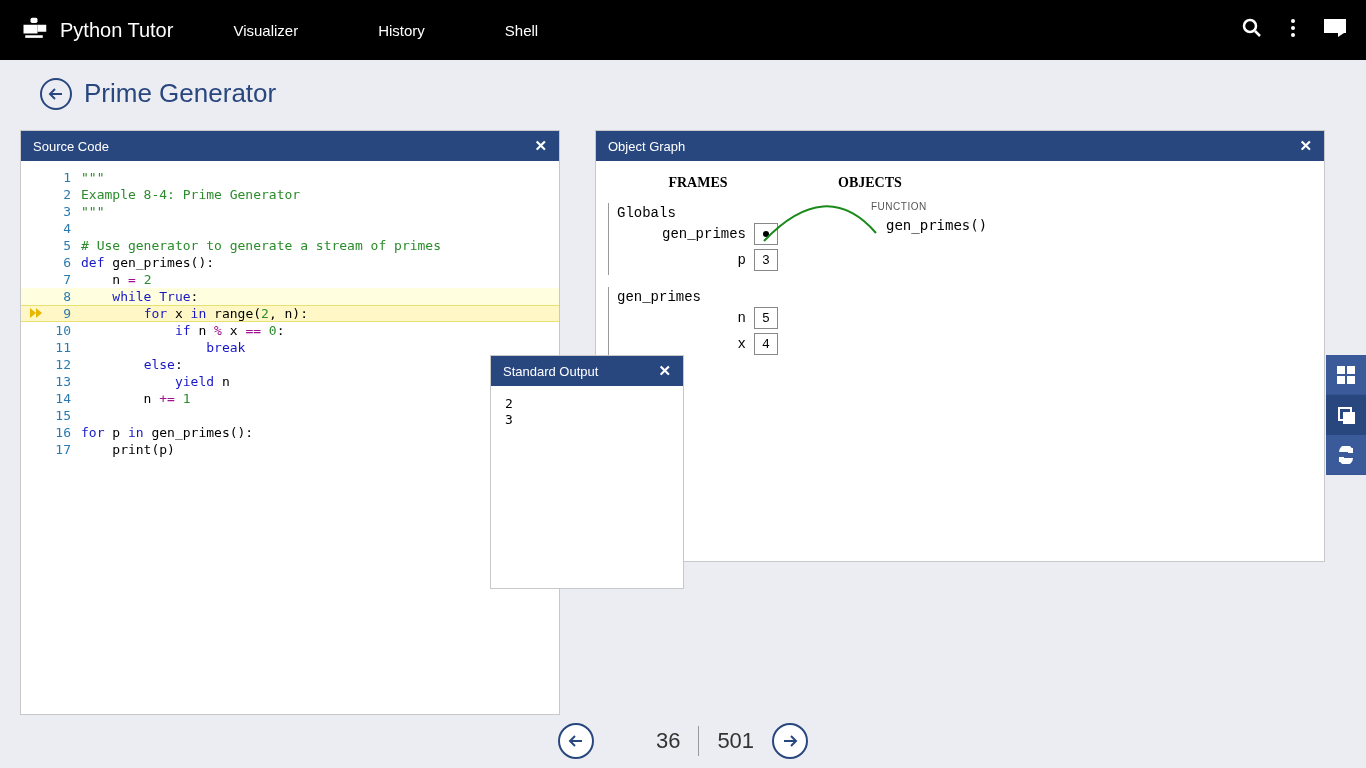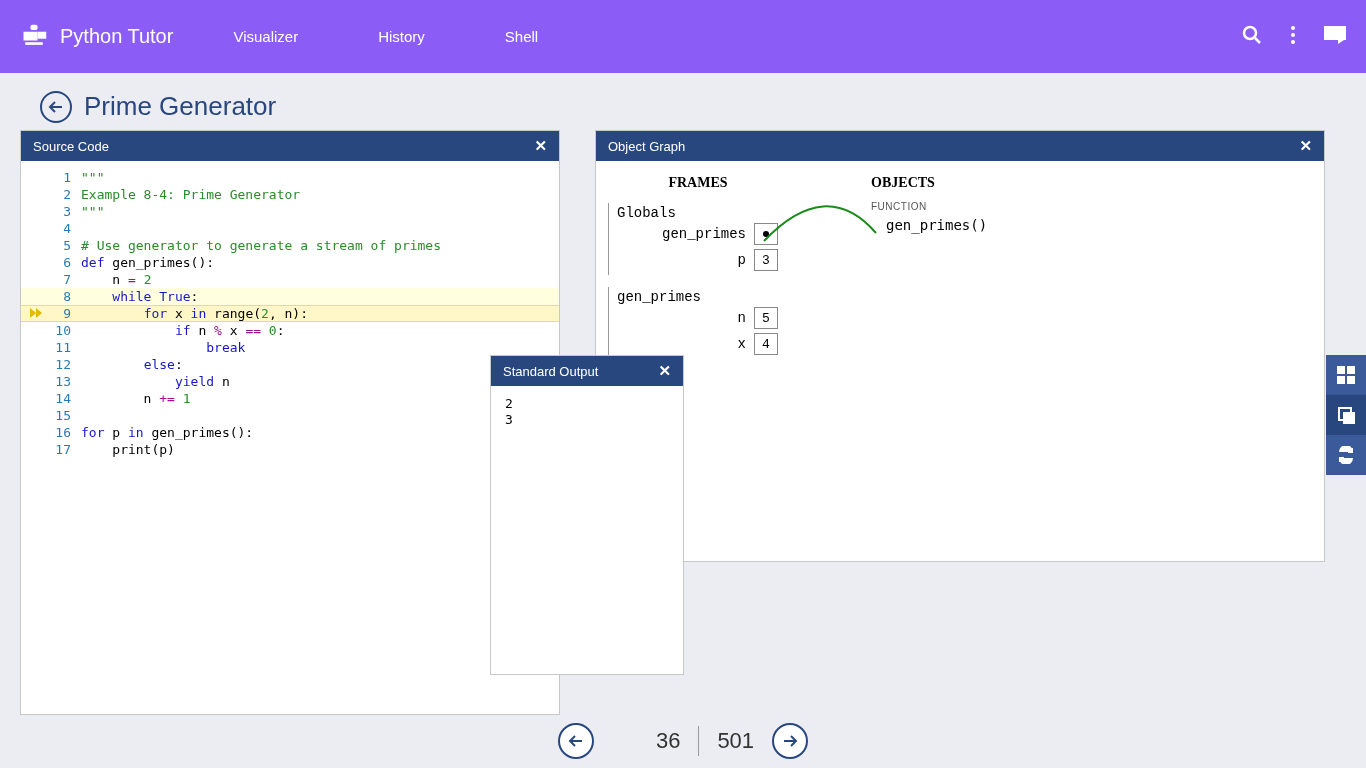--- a/index.html
+++ b/index.html
@@ -5,22 +5,22 @@
 * { margin: 0; padding: 0; box-sizing: border-box; }
 body {
   font-family: "Segoe UI", Arial, sans-serif;
   background: #ecedf2;
   width: 1366px;
   height: 768px;
   overflow: hidden;
   position: relative;
 }
 .topbar {
-  background: #8b5cf6;
-  height: 73px;
+  background: #000000;
+  height: 60px;
   display: flex;
   align-items: center;
   color: #fff;
   padding: 0 20px;
 }
 .app-logo { display: flex; align-items: center; gap: 12px; margin-right: 60px; }
 .app-logo svg { width: 28px; height: 28px; }
 .app-title { font-size: 20px; font-weight: 300; }
 .nav-links { display: flex; gap: 80px; }
 .nav-link { font-size: 15px; font-weight: 300; cursor: pointer; }
@@ -41,21 +41,21 @@
 }
 .panel {
   position: absolute;
   background: #fff;
   border: 1px solid #c8c8c8;
   display: flex;
   flex-direction: column;
 }
 .panel-src { left: 0; top: 0; width: 540px; height: 585px; }
 .panel-obj { left: 575px; top: 0; width: 730px; height: 432px; }
-.panel-out { left: 470px; top: 225px; width: 194px; height: 320px; z-index: 5; }
+.panel-out { left: 470px; top: 225px; width: 194px; height: 234px; z-index: 5; }
 
 .panel-header {
   background: #29477f;
   color: #fff;
   font-size: 13px;
   padding: 6px 12px;
   display: flex;
   align-items: center;
   font-weight: 400;
 }
@@ -73,21 +73,21 @@
 .tok-kw  { color: #1717c7; }
 .tok-op  { color: #a01090; }
 .tok-num { color: #2a8c2a; }
 
 .out-body { padding: 10px 14px; font-family: Consolas, monospace; font-size: 13px; }
 .out-body div { line-height: 16px; }
 
 .obj-body { padding: 14px 12px; font-family: Consolas, monospace; font-size: 14px; position: relative; }
 .col-labels { display: flex; font-weight: bold; font-family: "Segoe UI"; font-size: 14px; }
 .col-frames { width: 180px; text-align: center; }
-.col-objects{ width: 180px; text-align: center; padding-left: 50px;}
+.col-objects{ width: 180px; text-align: left; padding-left: 50px;}
 .frame-block { border-left: 1px solid #999; margin-top: 12px; padding: 2px 0 2px 8px; width:170px;font-family:Liberation Mono, monospace;}
 .frame-title { font-size: 14px; }
 .var-row { display: flex; justify-content: flex-end; align-items: center; height: 26px; gap:8px;}
 .var-name { text-align: right; }
 .var-box  { width: 24px; height: 22px; border: 1px solid #888; background:#fff; display:flex; align-items:center; justify-content:center; font-size:13px;}
 .var-box.ptr { position: relative; }
 .ptr-dot { width:6px;height:6px;background:#000;border-radius:50%;}
 .obj-label { position:absolute; font-family:Arial; font-size:10px; letter-spacing:0.5px; color:#555;}
 .obj-value { position:absolute; font-size:14px; }
 

